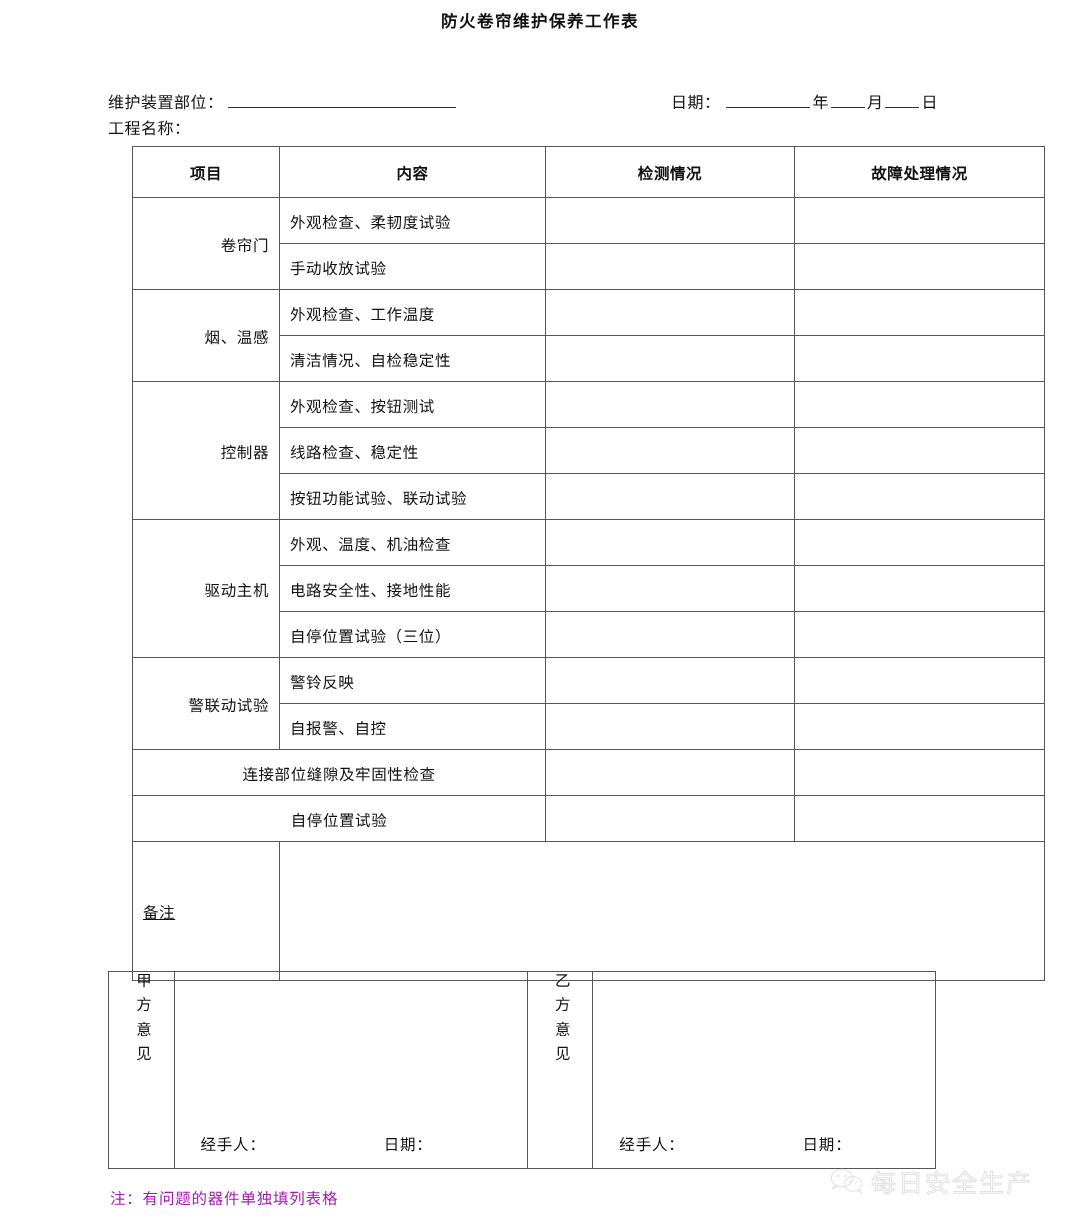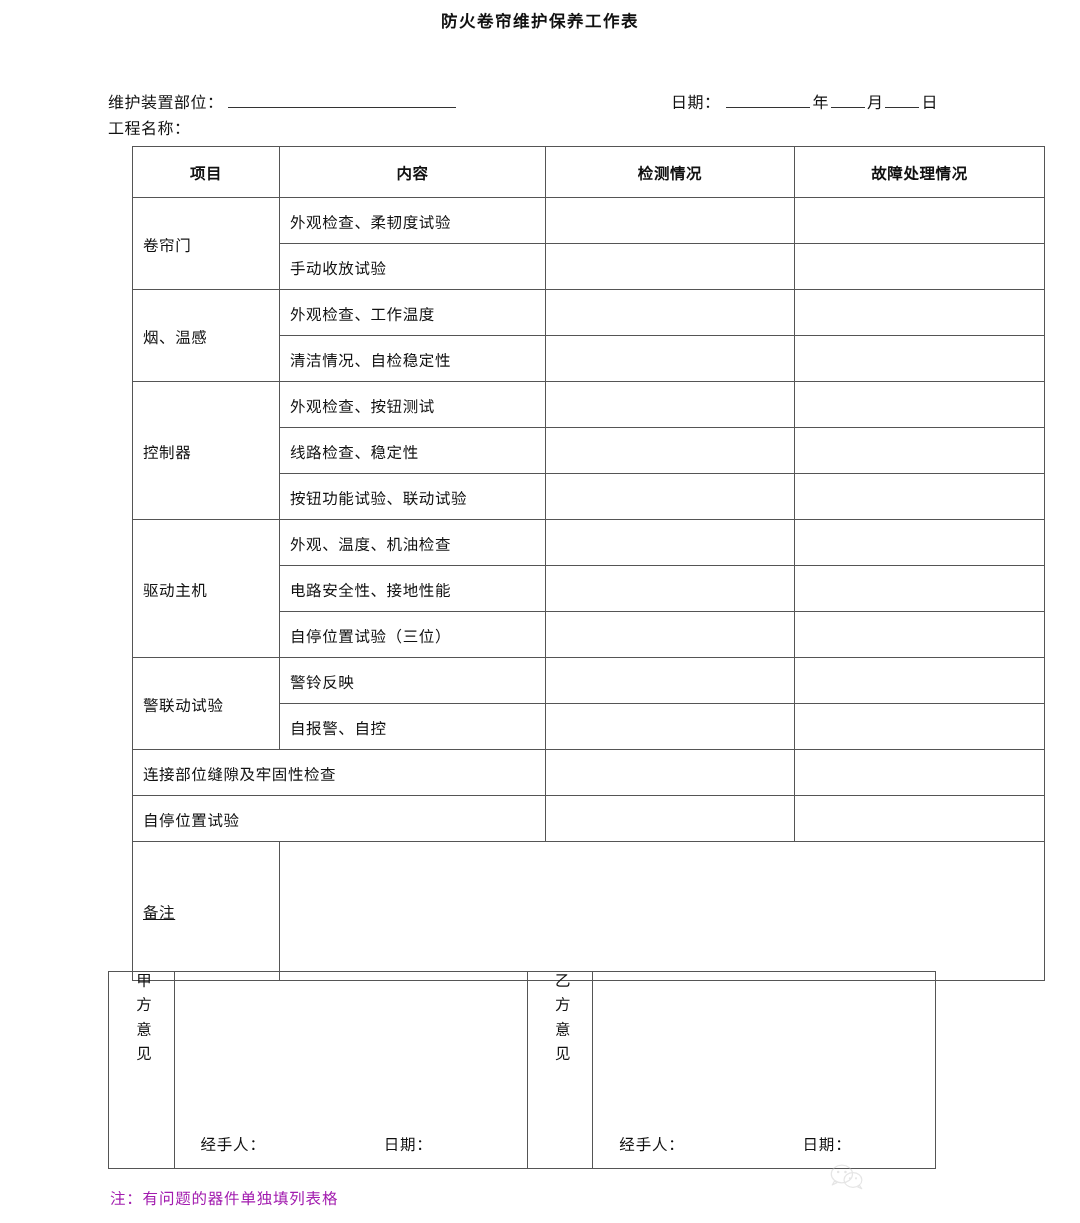--- a/index.html
+++ b/index.html
@@ -90,22 +90,22 @@
   td.c-fault   { width: 229px; font-family: Liberation Mono, monospace; }
 
   .hd-row td {
     text-align: center;
     font-weight: bold;
     height: 50px;
     letter-spacing: 2px;
   }
   .body-row td { height: 45px; }
 
-  td.item-group { text-align: left; letter-spacing: 1px; }
-  td.span-wide  { text-align: left; padding-left: 10px; }
+  td.item-group { text-align: right; letter-spacing: 1px; }
+  td.span-wide  { text-align: center; padding-left: 10px; }
 
   
   tr.remark-row td { height: 138px; vertical-align: middle; }
   td.remark-label { width: 107px; text-align: left; padding-left: 10px; text-decoration: underline; }
   td.remark-body  { }
 
   
   table.signs {
     position: absolute;
     left: 108px;
@@ -338,15 +338,16 @@
     <svg class="wm-logo" viewBox="0 0 40 32">
       <ellipse cx="14" cy="12.5" rx="12.5" ry="10.4" fill="none" stroke="#c3c3c3" stroke-width="1.4"></ellipse>
       <path d="M5.5 20.5 L2.6 25.4 L8.2 22.6 Z" fill="none" stroke="#c3c3c3" stroke-width="1.4" stroke-linejoin="round"></path>
       <circle cx="9.6" cy="10.2" r="1.5" fill="#c3c3c3"></circle>
       <circle cx="18.2" cy="10.2" r="1.5" fill="#c3c3c3"></circle>
       <ellipse cx="27" cy="19.5" rx="10.5" ry="8.6" fill="none" stroke="#c3c3c3" stroke-width="1.4"></ellipse>
       <path d="M34.5 25.6 L37.4 29.8 L32.6 27.6 Z" fill="none" stroke="#c3c3c3" stroke-width="1.4" stroke-linejoin="round"></path>
       <circle cx="23.4" cy="17.6" r="1.25" fill="#c3c3c3"></circle>
       <circle cx="30.6" cy="17.6" r="1.25" fill="#c3c3c3"></circle>
     </svg>
+    <span class="wm-text">每日安全生产</span>
   </div>
 
 </div>
 
 </body></html>

